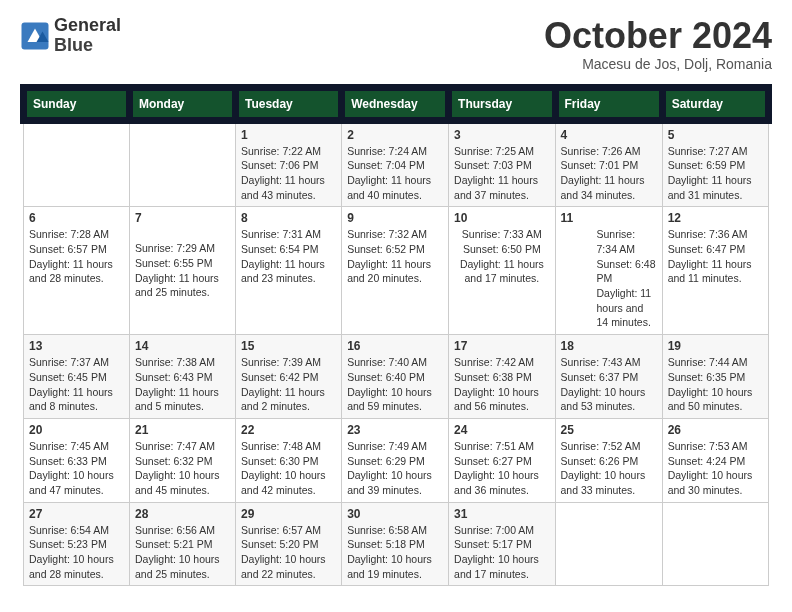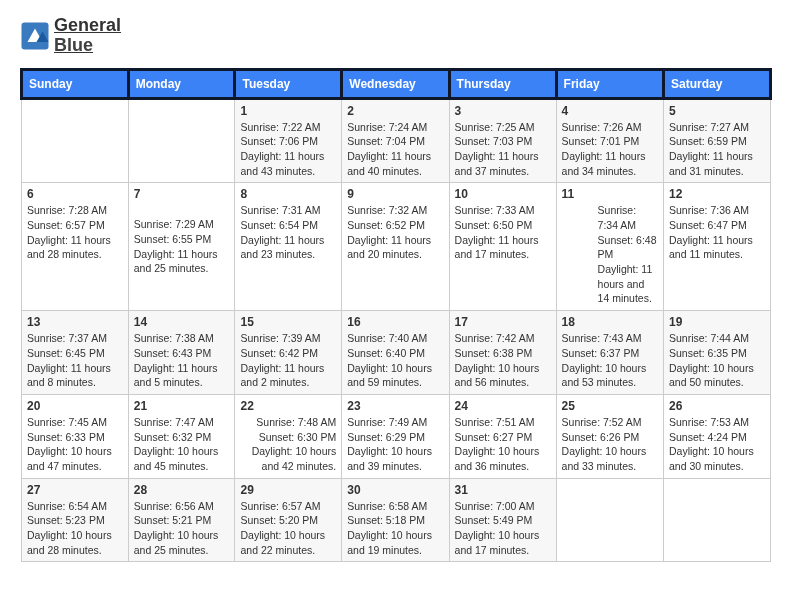--- a/index.html
+++ b/index.html
@@ -18,21 +18,20 @@
     }
     .logo {
       display: flex;
       align-items: center;
     }
     .logo-text {
       font-size: 18px;
       font-weight: bold;
       color: #333;
       line-height: 1.1;
-      text-decoration: underline;
     }
     .logo-icon {
       width: 30px;
       height: 30px;
       margin-right: 4px;
     }
     .title-block {
       text-align: right;
     }
     .month-title {
@@ -44,27 +43,27 @@
     .location {
       font-size: 14px;
       color: #555;
     }
     .calendar {
       width: 100%;
       border-collapse: collapse;
       font-size: 11px;
     }
     .calendar thead th {
-      background-color: #3b82f6;
+      background-color: #14532d;
       color: #fff;
       text-align: left;
       padding: 6px 6px;
       font-size: 12px;
       font-weight: bold;
-      border: 3px solid #0f172a;
+      border: 7px solid #0f172a;
     }
     .calendar tbody td {
       border: 1px solid #ccc;
       vertical-align: top;
       padding: 4px 5px;
       width: 108px;
       min-height: 70px;
       background: #fff;
       color: #333;
     }
@@ -92,20 +91,24 @@
     <svg class="logo-icon" viewBox="0 0 40 40">
       <rect x="2" y="2" width="36" height="36" rx="4" fill="#3a7abf"></rect>
       <polygon points="10,28 20,10 30,28" fill="white"></polygon>
       <polygon points="22,28 30,14 38,28" fill="#1a5a9f"></polygon>
     </svg>
     <div class="logo-text">
       <div>General</div>
       <div style="color:#404040;">Blue</div>
     </div>
   </div>
+  <div class="title-block">
+    <div class="month-title">October 2024</div>
+    <div class="location">Macesu de Jos, Dolj, Romania</div>
+  </div>
 </div>
 
 <table class="calendar">
   <thead>
     <tr id="header-row">
         <th>Sunday</th>
         <th>Monday</th>
         <th>Tuesday</th>
         <th>Wednesday</th>
         <th>Thursday</th>
@@ -168,21 +171,21 @@
 Daylight: 11 hours and 23 minutes.</div>
         </td>
         <td>
           <span class="day-number">9</span>
           <div class="cell-content" style="white-space: pre-wrap;">Sunrise: 7:32 AM
 Sunset: 6:52 PM
 Daylight: 11 hours and 20 minutes.</div>
         </td>
         <td>
           <span class="day-number">10</span>
-          <div class="cell-content" style="white-space: pre-wrap;">Sunrise: 7:33 AM
+          <div class="cell-content" style="white-space: pre-wrap; text-align: center;">Sunrise: 7:33 AM
 Sunset: 6:50 PM
 Daylight: 11 hours and 17 minutes.</div>
         </td>
         <td>
           <span class="day-number">11</span>
           <div class="cell-content" style="white-space: pre-wrap; margin-left: 36px;">Sunrise: 7:34 AM
 Sunset: 6:48 PM
 Daylight: 11 hours and 14 minutes.</div>
         </td>
         <td>
@@ -244,21 +247,21 @@
 Daylight: 10 hours and 47 minutes.</div>
         </td>
         <td>
           <span class="day-number">21</span>
           <div class="cell-content" style="white-space: pre-wrap;">Sunrise: 7:47 AM
 Sunset: 6:32 PM
 Daylight: 10 hours and 45 minutes.</div>
         </td>
         <td>
           <span class="day-number">22</span>
-          <div class="cell-content" style="white-space: pre-wrap; text-align: right;">Sunrise: 7:48 AM
+          <div class="cell-content" style="white-space: pre-wrap;">Sunrise: 7:48 AM
 Sunset: 6:30 PM
 Daylight: 10 hours and 42 minutes.</div>
         </td>
         <td>
           <span class="day-number">23</span>
           <div class="cell-content" style="white-space: pre-wrap;">Sunrise: 7:49 AM
 Sunset: 6:29 PM
 Daylight: 10 hours and 39 minutes.</div>
         </td>
         <td>
@@ -301,20 +304,20 @@
         </td>
         <td>
           <span class="day-number">30</span>
           <div class="cell-content" style="white-space: pre-wrap;">Sunrise: 6:58 AM
 Sunset: 5:18 PM
 Daylight: 10 hours and 19 minutes.</div>
         </td>
         <td>
           <span class="day-number">31</span>
           <div class="cell-content" style="white-space: pre-wrap;">Sunrise: 7:00 AM
-Sunset: 5:49 PM
+Sunset: 5:17 PM
 Daylight: 10 hours and 17 minutes.</div>
         </td>
         <td class="empty"></td>
         <td class="empty"></td>
       </tr>
     </tbody>
 </table>
 
 </body></html>

